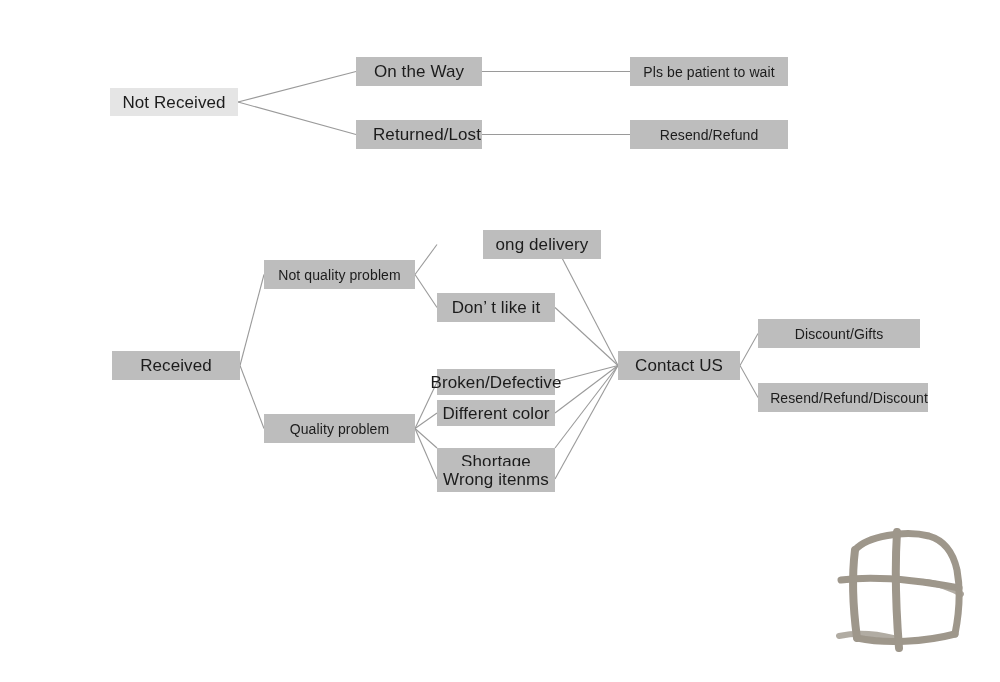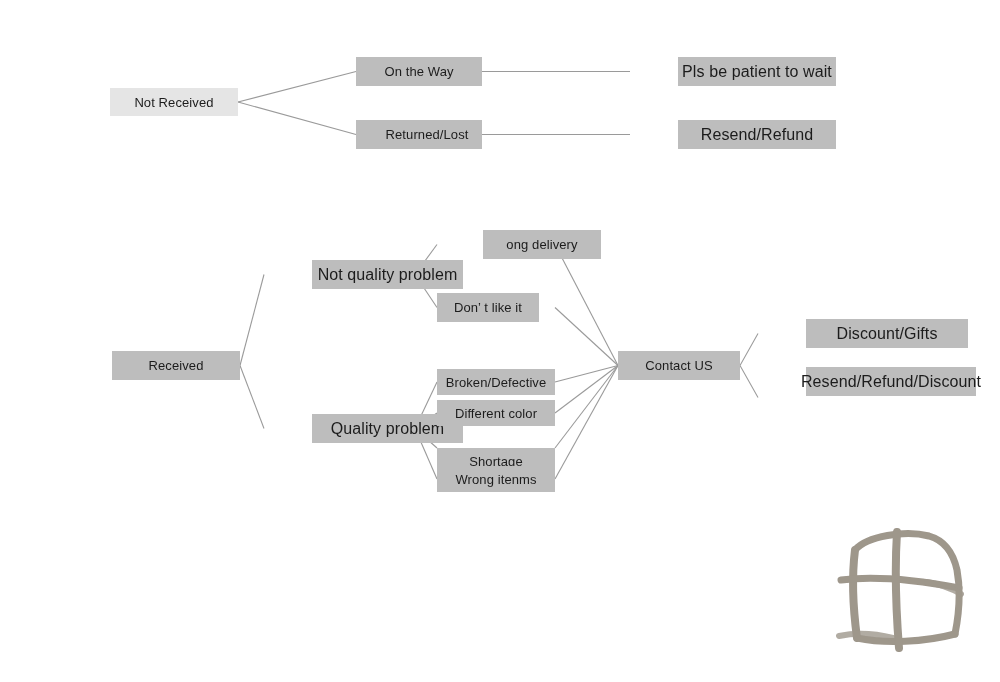--- a/index.html
+++ b/index.html
@@ -25,27 +25,27 @@
     height: 682px;
     pointer-events: none;
   }
   .node {
     position: absolute;
     background: #bdbdbd;
     color: #1c1c1c;
     display: flex;
     align-items: center;
     justify-content: center;
-    font-size: 13px;
+    font-size: 17px;
     letter-spacing: .1px;
     white-space: nowrap;
     box-sizing: border-box;
     line-height: 1;
   }
-  .node.wide { font-size: 16px; margin-left: 48px; }
+  .node.wide { font-size: 14px; }
   #watermark {
     position: absolute;
     left: 833px;
     top: 518px;
     width: 135px;
     height: 135px;
     opacity: .95;
   }
 </style>
 </head>
@@ -97,42 +97,42 @@
       </div>
       <div class="node wide" style="left: 264px; top: 260px; width: 151px; height: 29px; background: rgb(189, 189, 189); color: rgb(28, 28, 28);">
         <span>Not quality problem</span>
       </div>
       <div class="node wide" style="left: 264px; top: 414px; width: 151px; height: 29px; background: rgb(189, 189, 189); color: rgb(28, 28, 28); text-align: center;">
         <span>Quality problem</span>
       </div>
       <div class="node" style="left: 437px; top: 230px; width: 118px; height: 29px; background: rgb(189, 189, 189); color: rgb(28, 28, 28); margin-left: 46px;">
         <span>ong delivery</span>
       </div>
-      <div class="node" style="left: 437px; top: 293px; width: 102px; height: 29px; background: rgb(189, 189, 189); color: rgb(28, 28, 28);">
+      <div class="node" style="left: 437px; top: 293px; width: 118px; height: 29px; background: rgb(189, 189, 189); color: rgb(28, 28, 28);">
         <span>Don’ t like it</span>
       </div>
       <div class="node" style="left: 437px; top: 369px; width: 118px; height: 26px; background: rgb(189, 189, 189); color: rgb(28, 28, 28);">
         <span>Broken/Defective</span>
       </div>
       <div class="node" style="left: 437px; top: 400px; width: 118px; height: 26px; background: rgb(189, 189, 189); color: rgb(28, 28, 28);">
         <span>Different color</span>
       </div>
       <div class="node" style="left: 437px; top: 448px; width: 118px; height: 26px; background: rgb(189, 189, 189); color: rgb(28, 28, 28);">
         <span>Shortage</span>
       </div>
       <div class="node" style="left: 437px; top: 466px; width: 118px; height: 26px; background: rgb(189, 189, 189); color: rgb(28, 28, 28);">
         <span>Wrong itenms</span>
       </div>
       <div class="node" style="left: 618px; top: 351px; width: 122px; height: 29px; background: rgb(189, 189, 189); color: rgb(28, 28, 28);">
         <span>Contact US</span>
       </div>
       <div class="node wide" style="left: 758px; top: 319px; width: 162px; height: 29px; background: rgb(189, 189, 189); color: rgb(28, 28, 28);">
         <span>Discount/Gifts</span>
       </div>
-      <div class="node wide" style="left: 758px; top: 367px; width: 170px; height: 29px; background: rgb(189, 189, 189); color: rgb(28, 28, 28);">
+      <div class="node wide" style="left: 758px; top: 383px; width: 170px; height: 29px; background: rgb(189, 189, 189); color: rgb(28, 28, 28); justify-content: flex-end;">
         <span>Resend/Refund/Discount</span>
       </div>
     </div>
 
   <svg id="watermark" viewBox="0 0 135 135" xmlns="http://www.w3.org/2000/svg">
     <g fill="none" stroke="#8b8275" stroke-linecap="round" stroke-linejoin="round" opacity="0.88">
       <path d="M22 32 C 34 18, 72 12, 96 18 C 110 22, 120 34, 124 52 C 128 74, 126 96, 122 116" stroke-width="7"></path>
       <path d="M22 32 C 19 56, 20 90, 24 120" stroke-width="8"></path>
       <path d="M24 120 C 52 126, 92 124, 122 116" stroke-width="7"></path>
       <path d="M8 62 C 40 58, 84 62, 126 70" stroke-width="7"></path>

